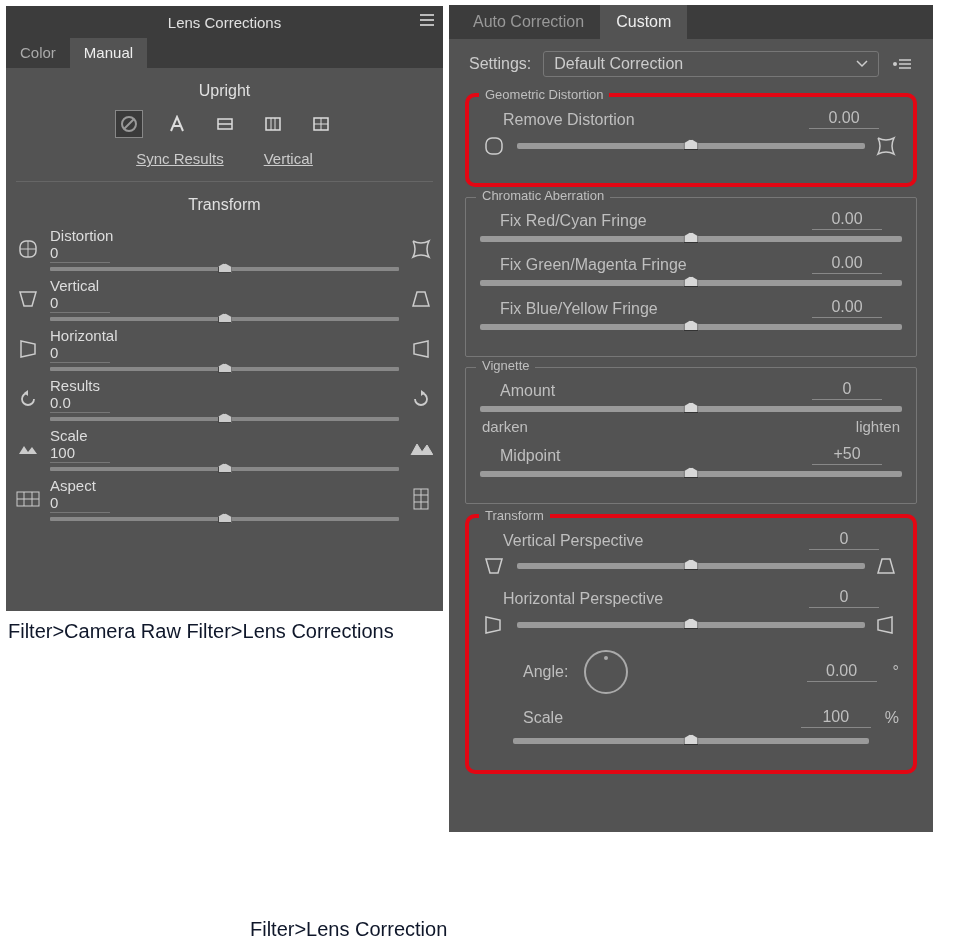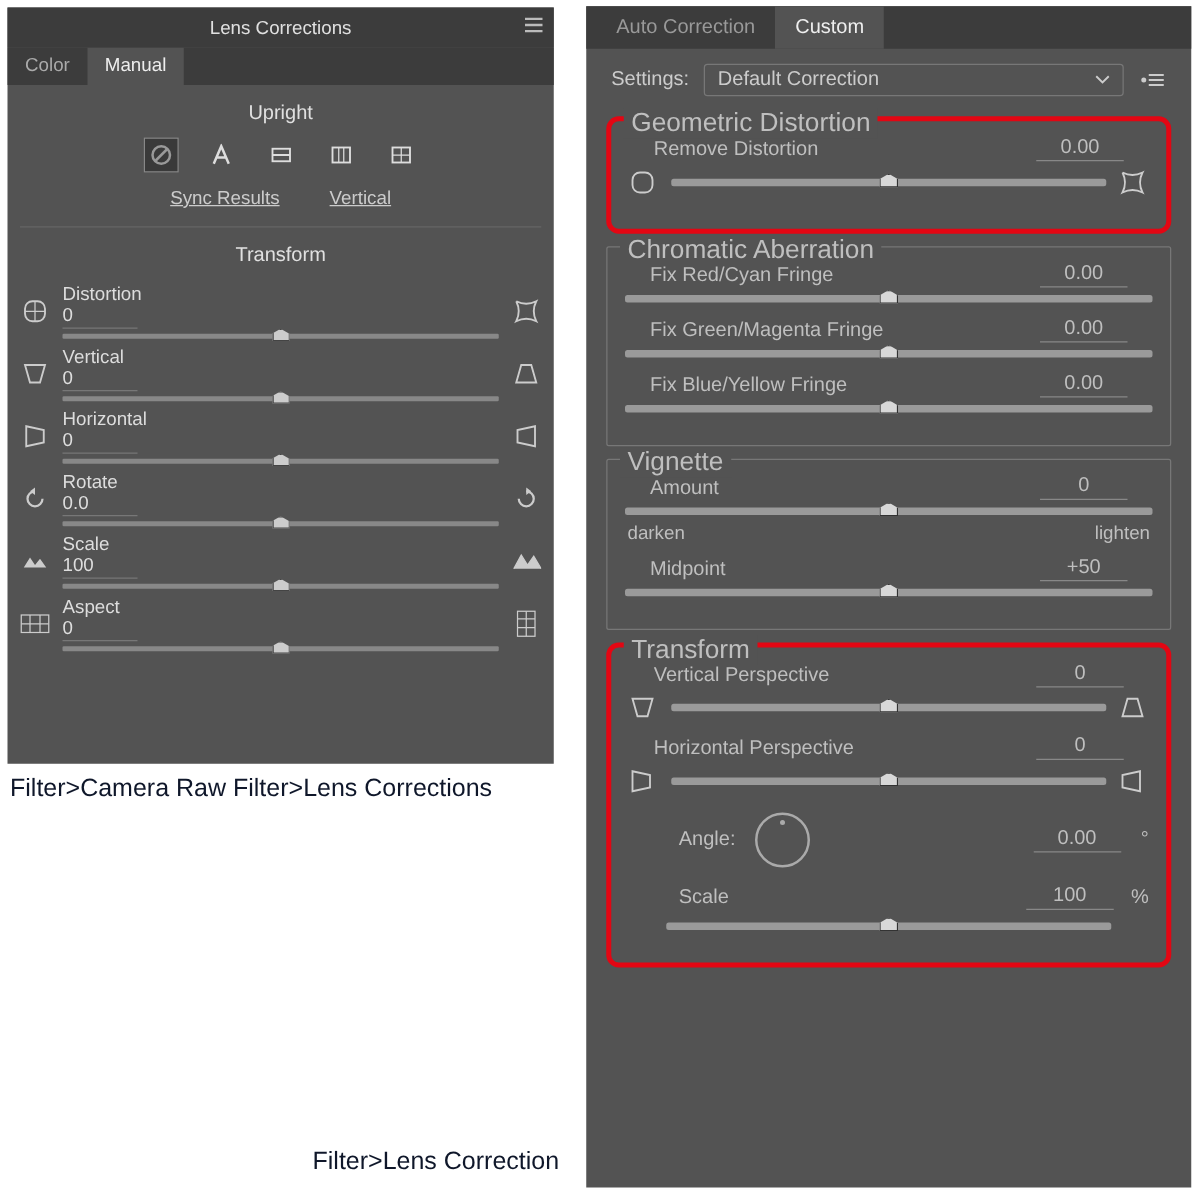--- a/index.html
+++ b/index.html
@@ -23,29 +23,29 @@
   .divider { height: 1px; background: #666; margin: 0 10px; }
   .slider-row { display: flex; align-items: center; height: 50px; padding: 0 10px; gap: 10px; }
   .slider-row .icon { width: 24px; display: flex; justify-content: center; }
   .slider-mid { flex: 1; }
   .slider-label-row { display: flex; justify-content: space-between; font-size: 15px; color: #ddd; margin-bottom: 4px; flex-direction: column; }
   .slider-val { width: 60px; text-align: left; border-bottom: 1px solid #777; padding-bottom: 1px; }
   .track { height: 4px; background: #888; position: relative; border-radius: 1px; }
   .thumb { width: 14px; height: 10px; background: #ccc; border: 1px solid #444; position: absolute; top: -4px; transform: translateX(-50%); clip-path: polygon(50% 0, 100% 40%, 100% 100%, 0 100%, 0 40%); }
   
   
-  #right-panel { left: 469px; top: 5px; width: 484px; height: 945px; }
+  #right-panel { left: 449px; top: 5px; width: 484px; height: 827px; }
   .tabs-r { display: flex; background: #3c3c3c; height: 34px; align-items: flex-end; padding-left: 8px; }
   .tab-r { padding: 8px 16px; font-size: 16px; color: #999; cursor: pointer; }
   .tab-r.active { background: #535353; color: #eee; }
   .settings-row { display: flex; align-items: center; padding: 12px 20px; gap: 12px; font-size: 16px; }
   .dropdown { flex: 1; background: #535353; border: 1px solid #777; height: 26px; display: flex; align-items: center; padding: 0 10px; justify-content: space-between; cursor: pointer; border-radius: 3px; }
   .fieldset { border: 1px solid #777; margin: 4px 16px 10px; padding: 12px 14px 14px; position: relative; border-radius: 2px; }
   .fieldset.highlight { border: 4px solid #e30613; border-radius: 10px; }
-  .legend { position: absolute; top: -10px; left: 10px; background: #535353; padding: 0 6px; font-size: 21px; color: #bfbfbf; }
+  .legend { position: absolute; top: -10px; left: 10px; background: #535353; padding: 0 6px; font-size: 13px; color: #bfbfbf; }
   .r-label-row { display: flex; justify-content: space-between; font-size: 16px; color: #bfbfbf; margin-bottom: 6px; padding: 0 20px; align-items: flex-end; gap: 36px;}
   .r-val { width: 70px; text-align: center; border-bottom: 1px solid #888; padding-bottom: 1px; }
   .r-slider-row { display: flex; align-items: center; gap: 10px; margin-bottom: 12px; }
   .r-slider-row .icon { width: 24px; }
   .r-track { flex: 1; height: 6px; background: #9a9a9a; position: relative; border-radius: 2px; }
   .r-thumb { width: 15px; height: 11px; background: #d8d8d8; border: 1px solid #333; position: absolute; top: -4px; transform: translateX(-50%); clip-path: polygon(50% 0,100% 40%,100% 100%,0 100%,0 40%);}
   .hint-row { display: flex; justify-content: space-between; font-size: 15px; color: #bfbfbf; padding: 0 2px; margin-top: -6px; margin-bottom: 10px;}
   .angle-row { display: flex; align-items: center; gap: 16px; padding-left: 40px; font-size: 16px; color: #bfbfbf; margin: 14px 0;}
   .angle-dial { width: 44px; height: 44px; border: 2px solid #aaa; border-radius: 50%; position: relative; cursor: grab; }
   .angle-dial::after { content:''; width:4px; height:4px; background:#aaa; border-radius:50%; position:absolute; top:4px; left:50%; transform:translateX(-50%);}
@@ -179,21 +179,21 @@
 
   <div class="slider-row">
     <div class="icon">
         <svg width="22" height="22">
           <path d="M17 11 A6 6 0 1 1 11 5" stroke="#ccc" fill="none" stroke-width="1.8"></path>
           <path d="M11 2 L11 8 L7 5 Z" fill="#ccc"></path>
         </svg>
       </div>
     <div class="slider-mid">
       <div class="slider-label-row">
-          <span>Rotate</span>
+          <span>Results</span>
           <span class="slider-val">0.0</span>
         </div>
       <div class="track">
           <div class="thumb" style="left:50%"></div>
         </div>
     </div>
     <div class="icon">
         <svg width="22" height="22">
           <path d="M5 11 A6 6 0 1 0 11 5" stroke="#ccc" fill="none" stroke-width="1.8"></path>
           <path d="M11 2 L11 8 L15 5 Z" fill="#ccc"></path>

